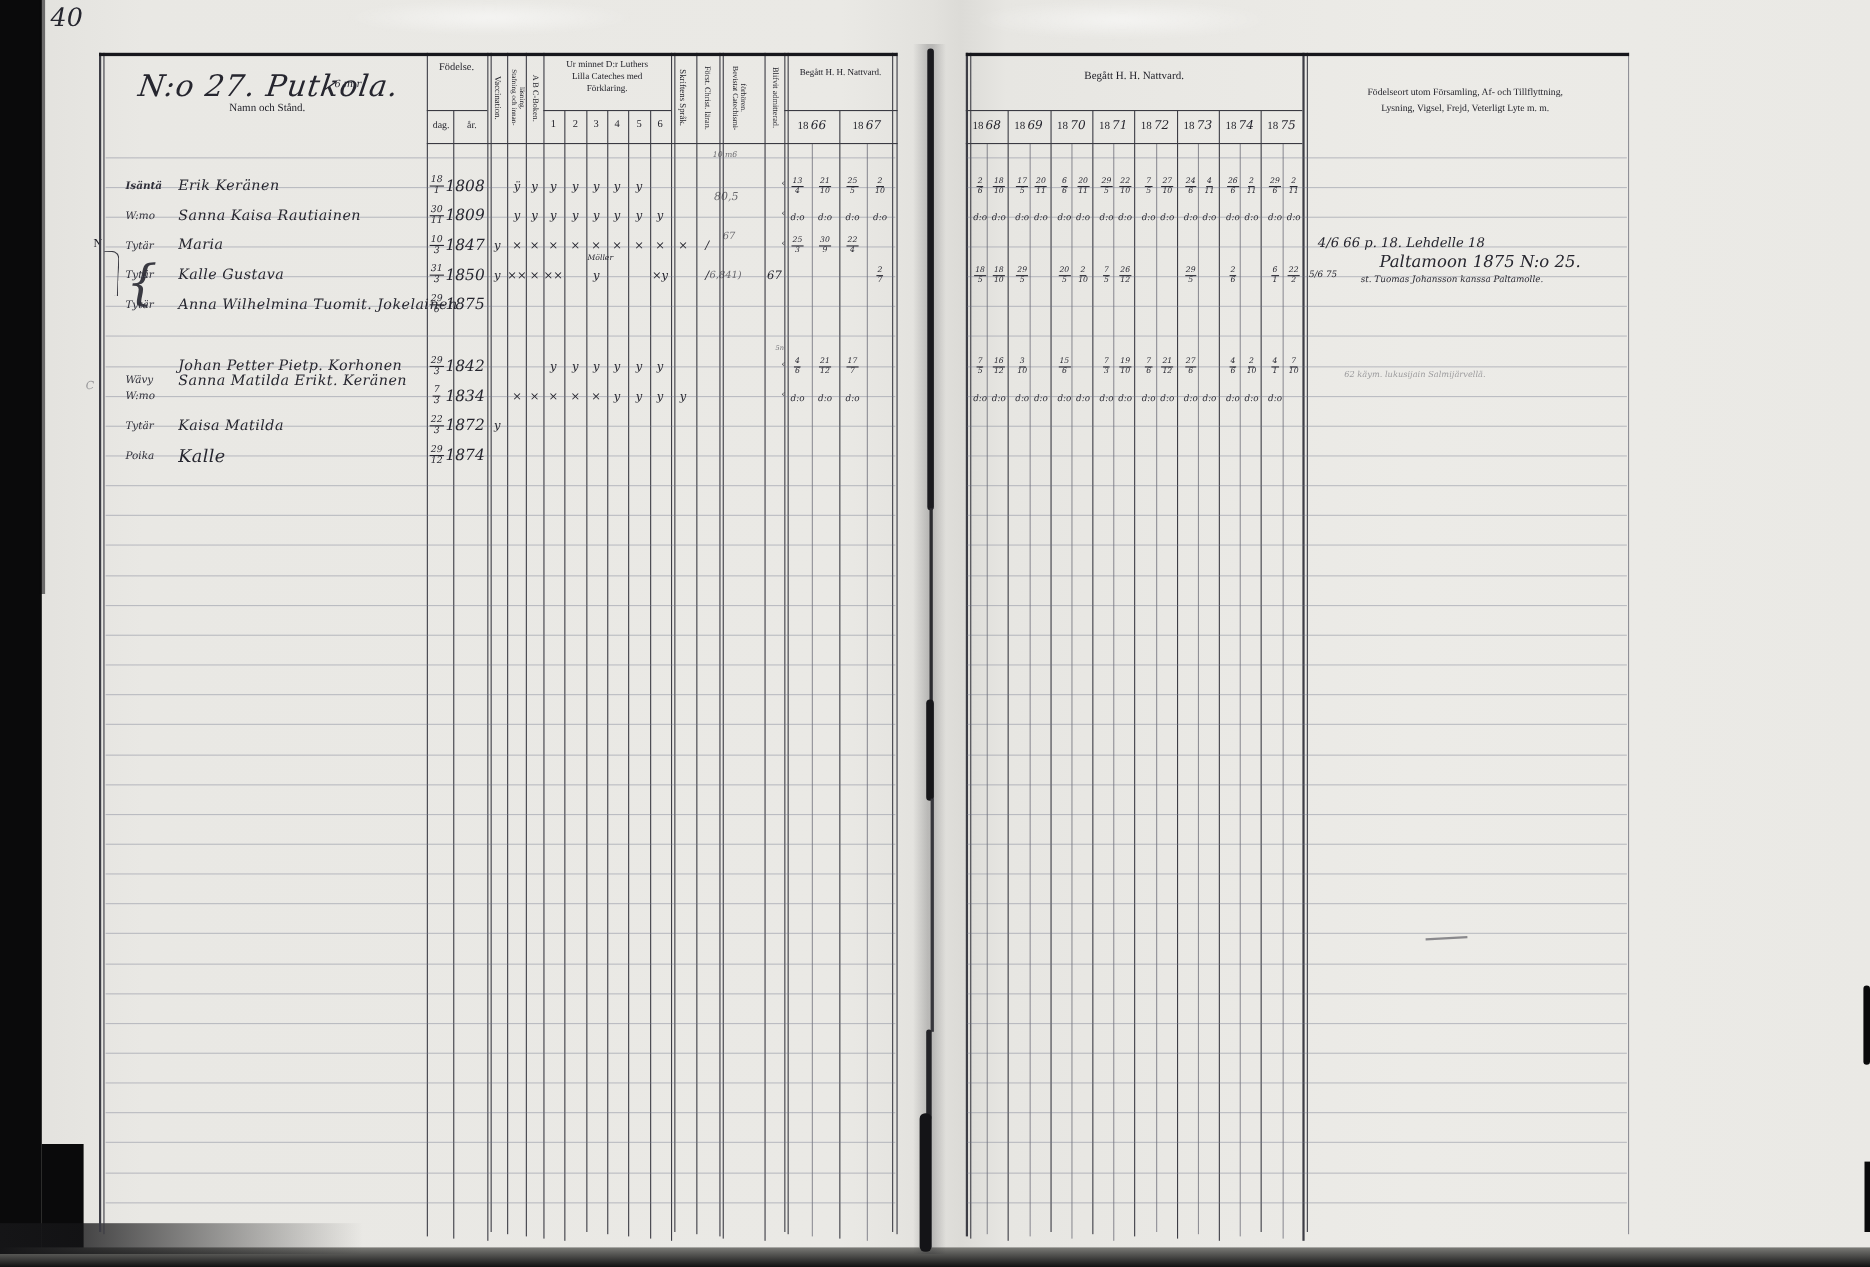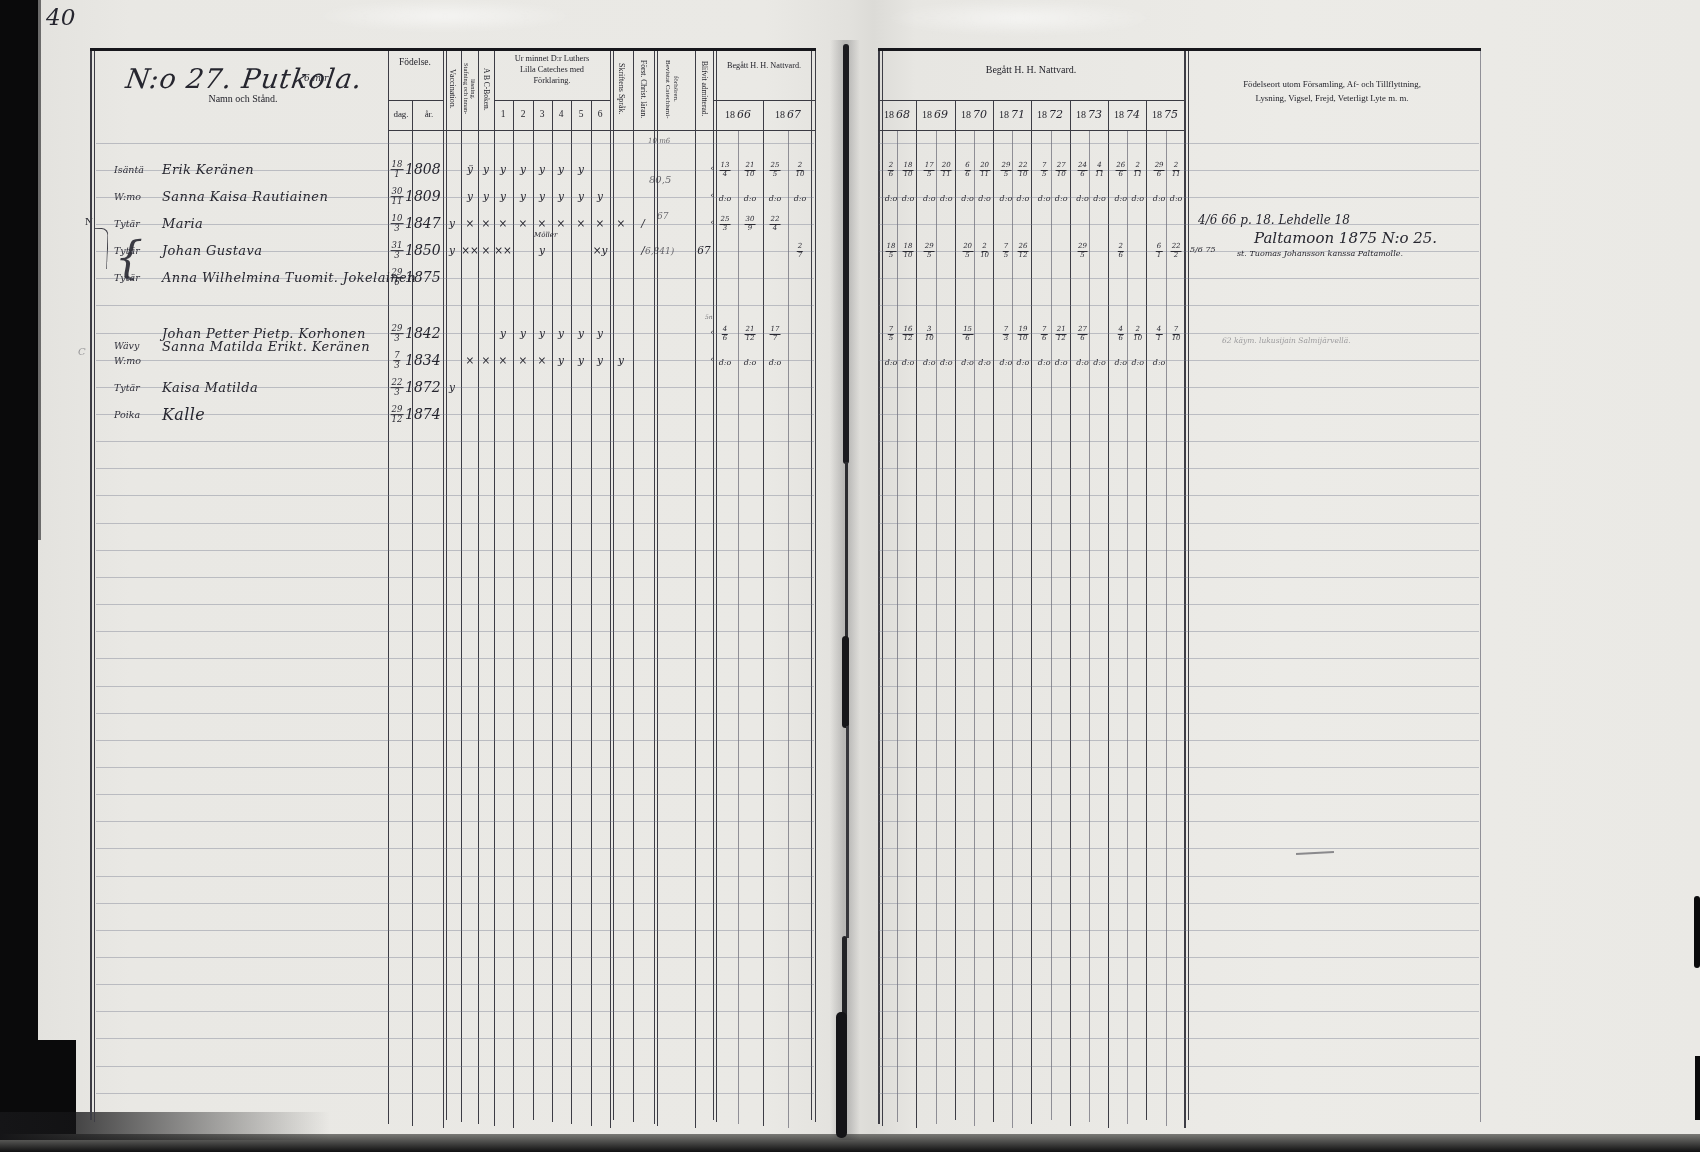--- a/index.html
+++ b/index.html
@@ -229,21 +229,21 @@
     <div class="rule" style="left: 96px; top: 984.15px; width: 718px;"></div>
     <div class="rule" style="left: 879px; top: 984.15px; width: 600px;"></div>
     <div class="rule" style="left: 96px; top: 1011.3px; width: 718px;"></div>
     <div class="rule" style="left: 879px; top: 1011.3px; width: 600px;"></div>
     <div class="rule" style="left: 96px; top: 1038.45px; width: 718px;"></div>
     <div class="rule" style="left: 879px; top: 1038.45px; width: 600px;"></div>
     <div class="rule" style="left: 96px; top: 1065.6px; width: 718px;"></div>
     <div class="rule" style="left: 879px; top: 1065.6px; width: 600px;"></div>
     <div class="rule" style="left: 96px; top: 1092.75px; width: 718px;"></div>
     <div class="rule" style="left: 879px; top: 1092.75px; width: 600px;"></div>
-    <div class="cellL hw lab" style="left: 114px; top: 170px;">Isäntä</div>
+    <div class="cellL hw lab" style="left: 114px; top: 170px; font-weight: bold;">Isäntä</div>
     <div class="cellL hw nm" style="left: 162px; top: 170px;">Erik Keränen</div>
     <div class="cell" style="left: 397px; top: 170px;"><span class="fr bfr">
         <span class="fn">18</span>
         <span class="fd">1</span>
       </span></div>
     <div class="cellL hw byr" style="left: 405px; top: 170px;">1808</div>
     <div class="cell hw mark" style="left: 470px; top: 170px;">ÿ</div>
     <div class="cell hw mark" style="left: 486px; top: 170px;">y</div>
     <div class="cell hw mark" style="left: 503px; top: 170px;">y</div>
     <div class="cell hw mark" style="left: 523px; top: 170px;">y</div>
@@ -392,21 +392,21 @@
       </span></div>
     <div class="cell" style="left: 750px; top: 224px;"><span class="fr">
         <span class="fn">30</span>
         <span class="fd">9</span>
       </span></div>
     <div class="cell" style="left: 775px; top: 224px;"><span class="fr">
         <span class="fn">22</span>
         <span class="fd">4</span>
       </span></div>
     <div class="cellL hw lab" style="left: 114px; top: 251px;">Tytär</div>
-    <div class="cellL hw nm" style="left: 162px; top: 251px;">Johan Gustava</div>
+    <div class="cellL hw nm" style="left: 162px; top: 251px;">Kalle Gustava</div>
     <div class="cell" style="left: 397px; top: 251px;"><span class="fr bfr">
         <span class="fn">31</span>
         <span class="fd">3</span>
       </span></div>
     <div class="cellL hw byr" style="left: 405px; top: 251px;">1850</div>
     <div class="cell hw mark" style="left: 452px; top: 251px;">y</div>
     <div class="cell hw mark" style="left: 470px; top: 251px;">××</div>
     <div class="cell hw mark" style="left: 486px; top: 251px;">×</div>
     <div class="cell hw mark" style="left: 503px; top: 251px;">××</div>
     <div class="cell hw mark" style="left: 542px; top: 251px;">y</div>

